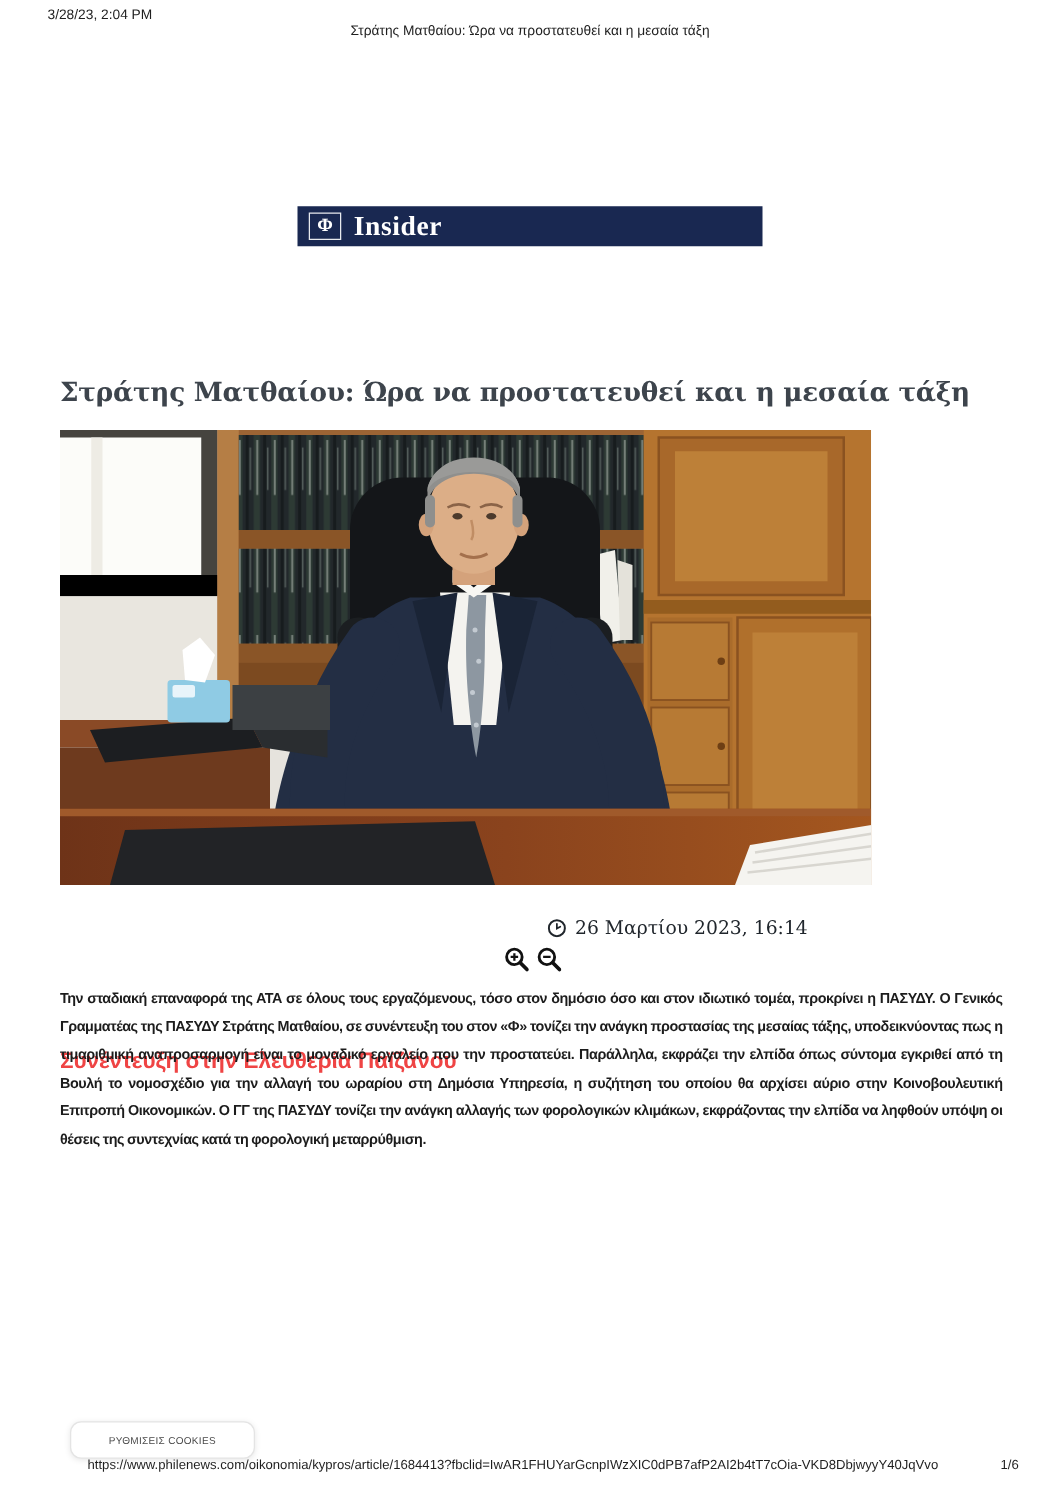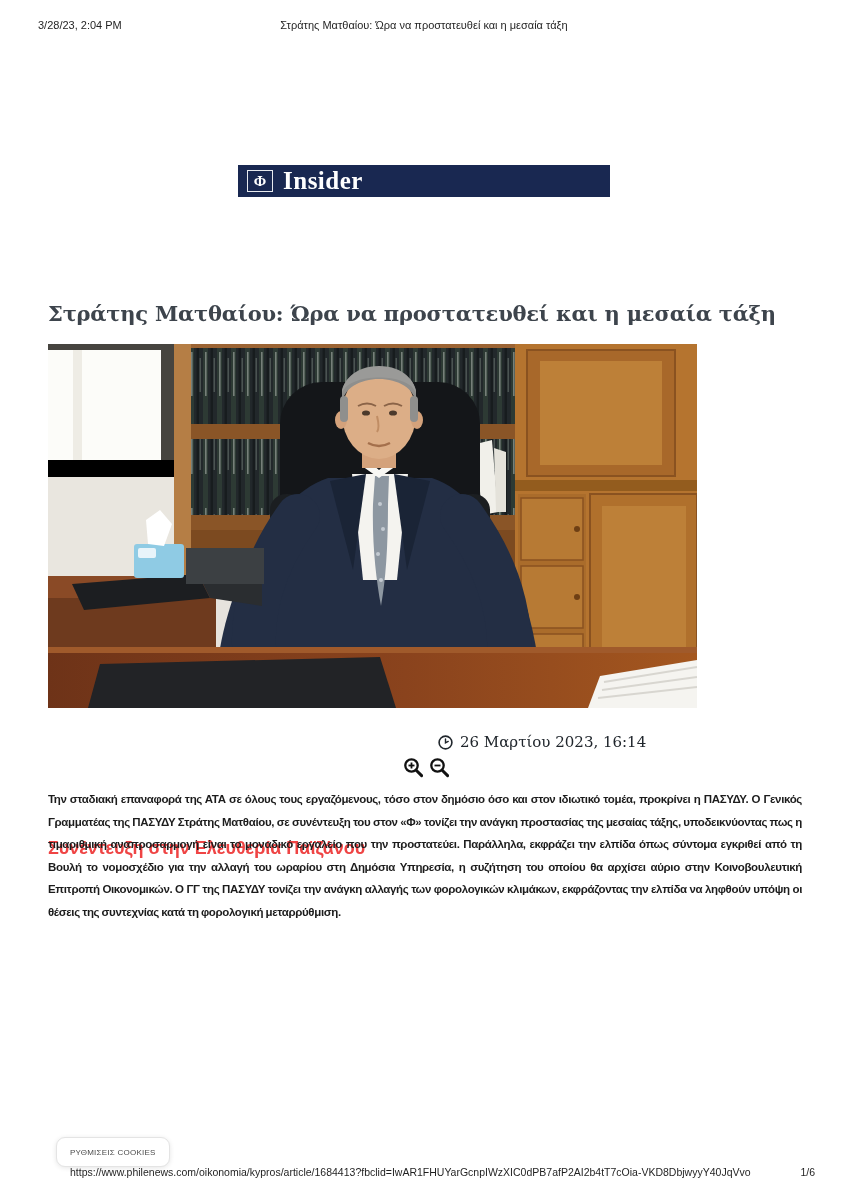--- a/index.html
+++ b/index.html
@@ -1,33 +1,33 @@
 <!DOCTYPE html>
 <html><head>
 <meta charset="utf-8">
 <style>
   * { margin:0; padding:0; box-sizing:border-box; }
   html,body { width:848px; height:1200px; background:#ffffff; overflow:hidden;
               font-family:"Liberation Sans", sans-serif; position:relative; }
 
   
-  .print-datetime { position:absolute; left:38px; top:19px; font-size:11px; color:#1f1f1f; }
+  .print-datetime { position:absolute; left:38px; top:6px; font-size:11px; color:#1f1f1f; }
   .print-title    { position:absolute; left:0; top:19px; width:848px; text-align:center;
                     font-size:11px; color:#1f1f1f; }
   .print-footer-url { position:absolute; left:38px; top:1166px; font-size:10.5px; color:#1f1f1f;padding-left:32px; }
   .print-footer-page{ position:absolute; right:33px; top:1166px; font-size:10.5px; color:#1f1f1f;text-align:right; }
 
   
   .banner { position:absolute; left:238px; top:165px; width:372px; height:32px;
             background:#192851; display:flex; align-items:center; }
   .phi-box { width:26px; height:22px; margin-left:9px; border:1px solid rgba(255,255,255,.9);
              display:flex; align-items:center; justify-content:center;
              color:#fff; font-family:"Liberation Serif", serif; font-size:15px; font-weight:700; }
   .insider-word { color:#fff; font-family:"Liberation Serif", serif; font-weight:700;
-                  font-size:25px; margin-left:10px; letter-spacing:.5px; line-height:32px; }
+                  font-size:22px; margin-left:10px; letter-spacing:.5px; line-height:32px; }
 
   
   .article-title { position:absolute; left:48px; top:301px; width:760px;
                    font-family:"DejaVu Serif", serif; font-weight:600;
                    font-size:21px; color:#3d444c; letter-spacing:-.2px; }
 
   .photo { position:absolute; left:48px; top:344px; width:649px; height:364px; overflow:hidden; }
   .photo svg { display:block; }
 
   .date-row { position:absolute; left:438px; top:733px; display:flex; align-items:center; gap:7px;justify-content:flex-end; }
@@ -38,21 +38,21 @@
   .zoom-btn { width:20px; height:22px; background:none; border:none; cursor:pointer; padding:0; }
 
   .byline { position:absolute; left:48px; top:790px; font-size:18px; font-weight:700; color:#ef4444;margin-top:48px; }
 
   .body-text { position:absolute; left:48px; top:788px; width:754px;
                font-size:11.5px; font-weight:700; color:#1c1c1c;
                line-height:22.5px; letter-spacing:-.35px; word-spacing:-.5px;
                text-align:justify; }
 
   
-  .cookies-btn { position:absolute; left:56px; top:1137px; height:30px; padding:0 13px;
+  .cookies-btn { position:absolute; left:56px; top:1137px; height:30px; padding:0 30px;
                  background:#fff; border:1px solid #e4e4e4; border-radius:9px;
                  box-shadow:0 1px 5px rgba(0,0,0,.10);
                  font-family:"Liberation Sans", sans-serif; font-size:8px; letter-spacing:.25px;
                  color:#4a4a4a; cursor:pointer; }
 </style>
 </head>
 <body>
 
 <div class="print-datetime">3/28/23, 2:04 PM</div>
 <div class="print-title">Στράτης Ματθαίου: Ώρα να προστατευθεί και η μεσαία τάξη</div>

